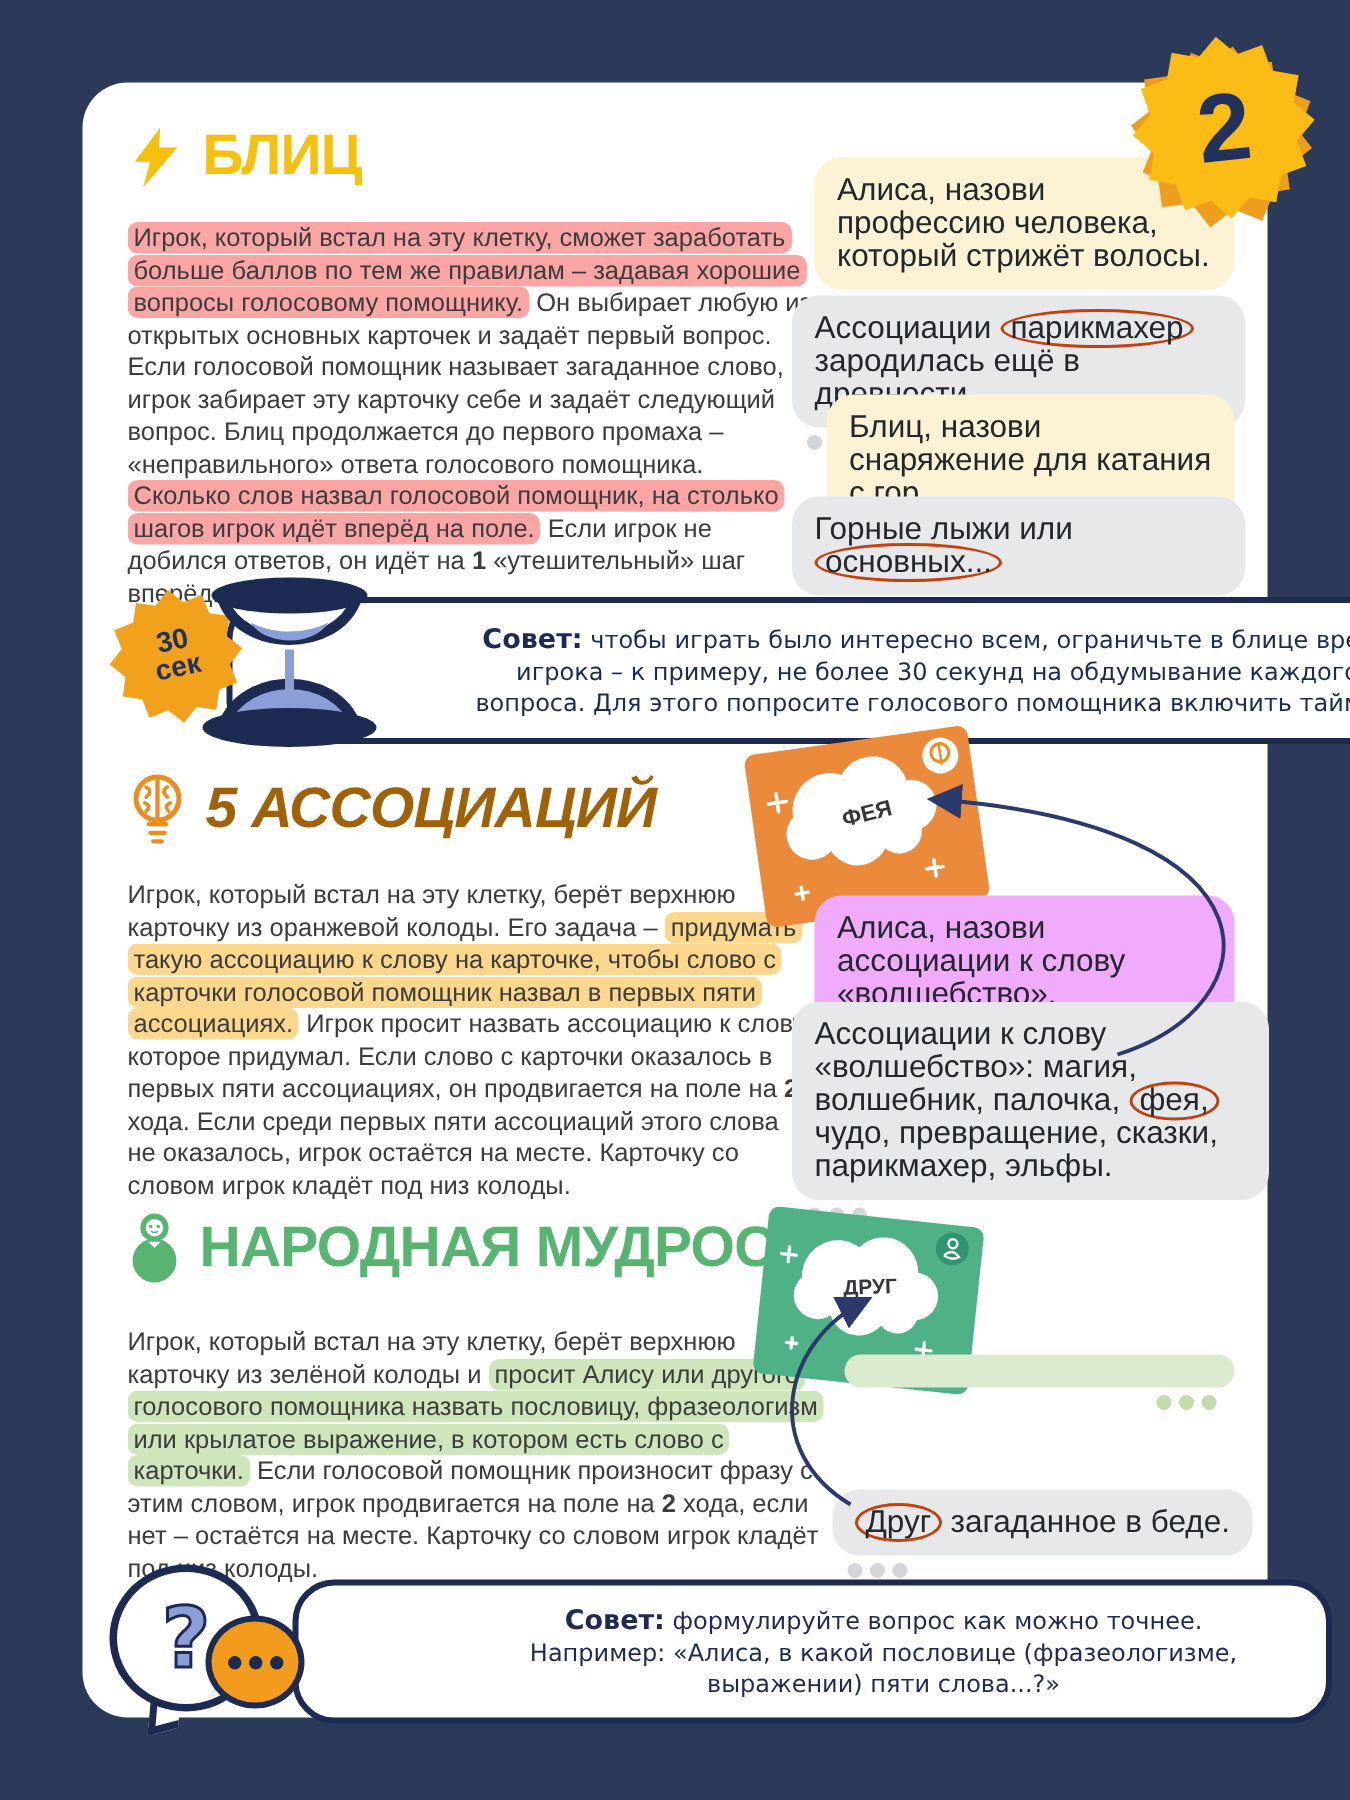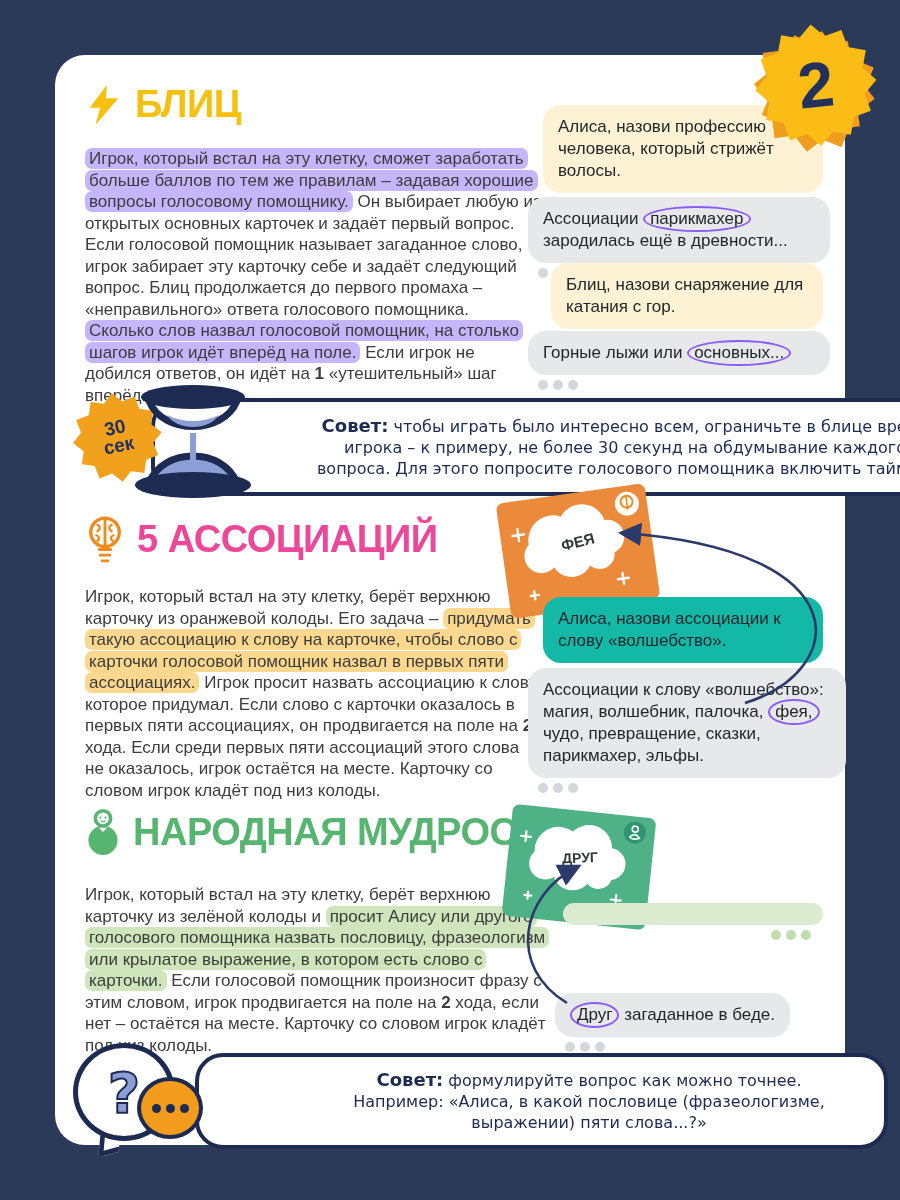--- a/index.html
+++ b/index.html
@@ -3,38 +3,38 @@
 <meta charset="utf-8">
 <style>
   html,body{margin:0;padding:0;width:900px;height:1200px;overflow:hidden;
     background:#2b3a59;font-family:"Liberation Sans",sans-serif;}
   .page{position:absolute;left:55px;top:55px;width:790px;height:1090px;
     background:#ffffff;border-radius:30px;}
   
   .sec-head{position:absolute;display:flex;align-items:center;gap:12px;}
   .sec-title{font-weight:bold;font-size:38px;letter-spacing:-.5px;}
   .blitz .sec-title{color:#f6c00f;}
-  .assoc .sec-title{color:#ec4899;}
+  .assoc .sec-title{color:#a16207;font-style:italic;}
   .wisdom .sec-title{color:#57b571;}
   
   .para{position:absolute;font-size:17px;line-height:21.5px;color:#3c3c3c;width:456px;}
   .seg-b{font-weight:bold;}
   .seg-h{border-radius:7px;padding:1px 4px;-webkit-box-decoration-break:clone;box-decoration-break:clone;}
-  .blitz-p .seg-h{background:#c4b5fd;}
+  .blitz-p .seg-h{background:#fca5a5;}
   .assoc-p .seg-h{background:#fbd88d;}
   .wisdom-p .seg-h{background:#cfe5bc;}
   
-  .bubble{position:absolute;border-radius:18px;padding:11px 15px;font-size:17px;
+  .bubble{position:absolute;border-radius:18px;padding:11px 15px;font-size:21px;
     line-height:22px;color:#23272b;}
   .bubble p{margin:0;}
   .b-pale{background:#fdf3d4;}
-  .b-gold{background:#14b8a6;margin-left:44px;}
+  .b-gold{background:#f0abfc;margin-left:44px;}
   .b-green{background:#dcead0;}
   .b-grey{background:#e6e8ea;}
-  .seg-c{display:inline-block;border:2px solid #8b5cf6;border-radius:50%;padding:0 5px;margin:-2px 0;}
+  .seg-c{display:inline-block;border:2px solid #c2410c;border-radius:50%;padding:0 5px;margin:-2px 0;}
   .dots{position:absolute;bottom:-15px;display:flex;gap:5px;}
   .dots i{width:10px;height:10px;border-radius:50%;display:block;}
   .dots-right{right:12px;}
   .dots-left{left:10px;}
   .b-pale .dots i{background:#f4e6b4;}
   .b-gold .dots i{background:#f6d277;}
   .b-green .dots i{background:#c3dcae;}
   .b-grey .dots i{background:#d4d7da;}
   
   .tip{position:absolute;background:#fff;border:4px solid #1d2b52;border-radius:28px;

